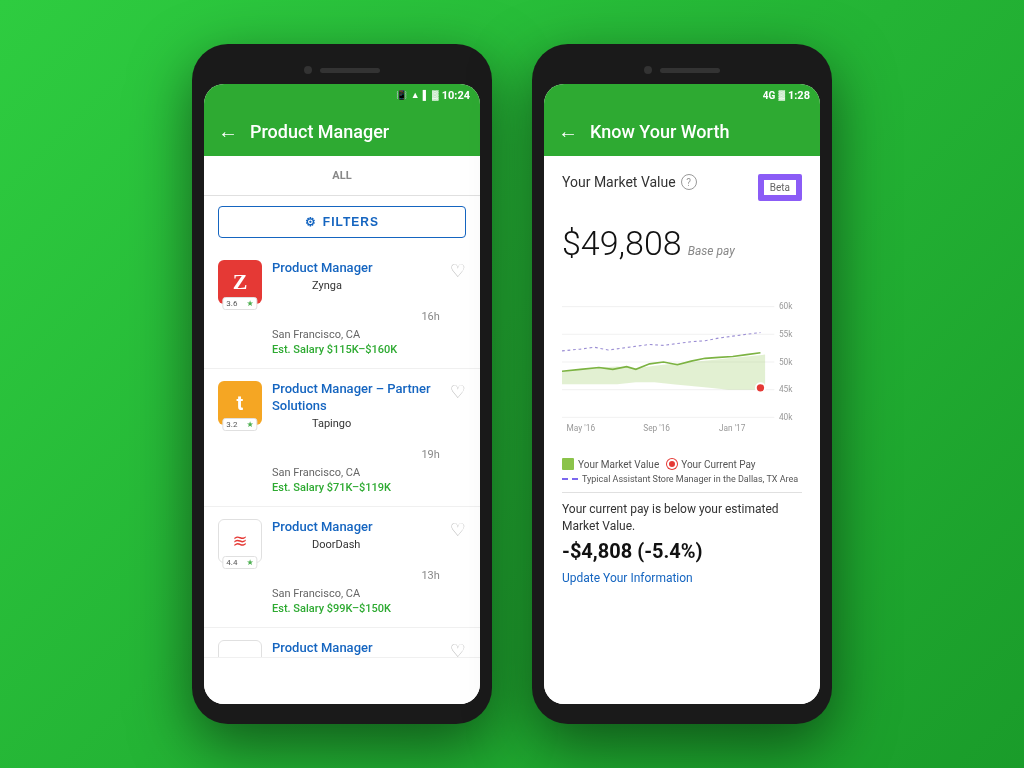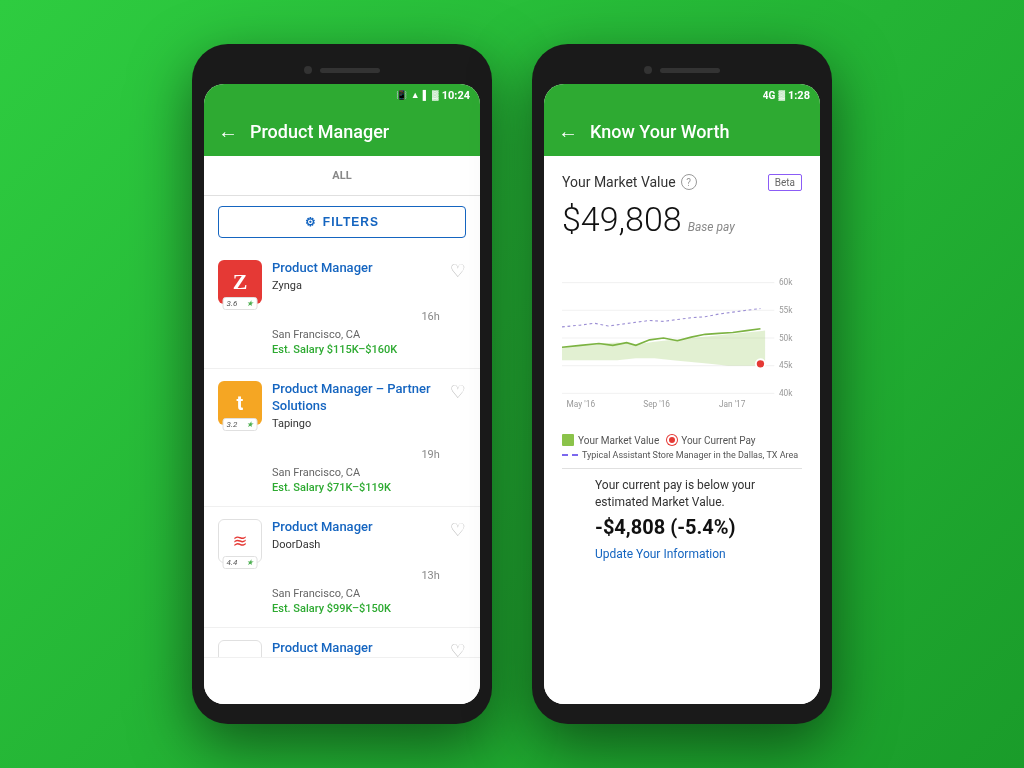--- a/index.html
+++ b/index.html
@@ -218,21 +218,20 @@
       background: white;
       border: 1px solid #e0e0e0;
       border-radius: 3px;
       font-size: 8px;
       padding: 1px 3px;
       white-space: nowrap;
       display: flex;
       align-items: center;
       gap: 9px;
       color: #555;
-      font-style: italic;
     }
 
     .star {
       color: #4caf50;
       font-size: 8px;
     }
 
     .job-info {
       flex: 1;
     }
@@ -241,20 +240,21 @@
       color: #1565c0;
       font-size: 13px;
       font-weight: 500;
       line-height: 1.3;
     }
 
     .company-name {
       color: #333;
       font-size: 11px;
       margin-top: 2px;
+      margin-left: 40px;
     }
 
     .job-meta {
       display: flex;
       justify-content: space-between;
       align-items: center;
       margin-top: 1px;
     }
 
     .job-location {
@@ -314,33 +314,33 @@
       border: 1px solid #999;
       border-radius: 50%;
       font-size: 10px;
       display: flex;
       align-items: center;
       justify-content: center;
       color: #999;
     }
 
     .beta-badge {
-      border: 1px solid #8b5cf6;
+      border: 6px solid #8b5cf6;
       color: #666;
       font-size: 10px;
       padding: 2px 6px;
       border-radius: 2px;
     }
 
     .market-value-amount {
       font-size: 34px;
       font-weight: 300;
       color: #111;
       line-height: 1.1;
-      margin-top: 6px;
+      margin-top: 20px;
     }
 
     .base-pay-label {
       font-size: 11px;
       color: #888;
       vertical-align: super;
       font-size: 12px;
       margin-left: 6px;
       font-style: italic;
     }
@@ -392,21 +392,20 @@
 
     .legend-dashed {
       width: 16px;
       height: 2px;
       border-top: 2px dashed #7b68ee;
     }
 
     
     .kyw-bottom {
       margin-top: 8px;
-      margin-left: 33px;
     }
 
     .below-market-text {
       font-size: 12px;
       color: #333;
       line-height: 1.4;
     }
 
     .diff-amount {
       font-size: 20px;

